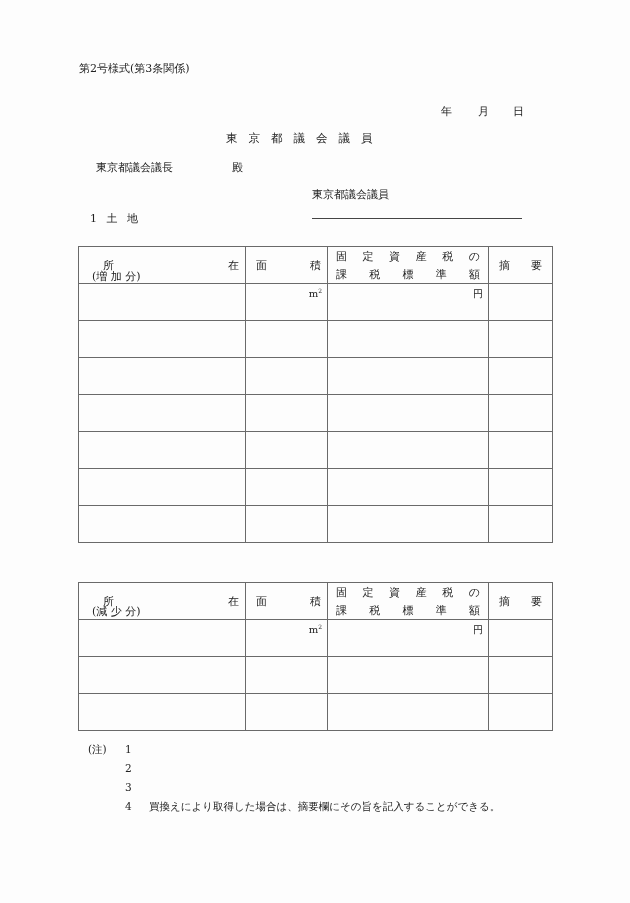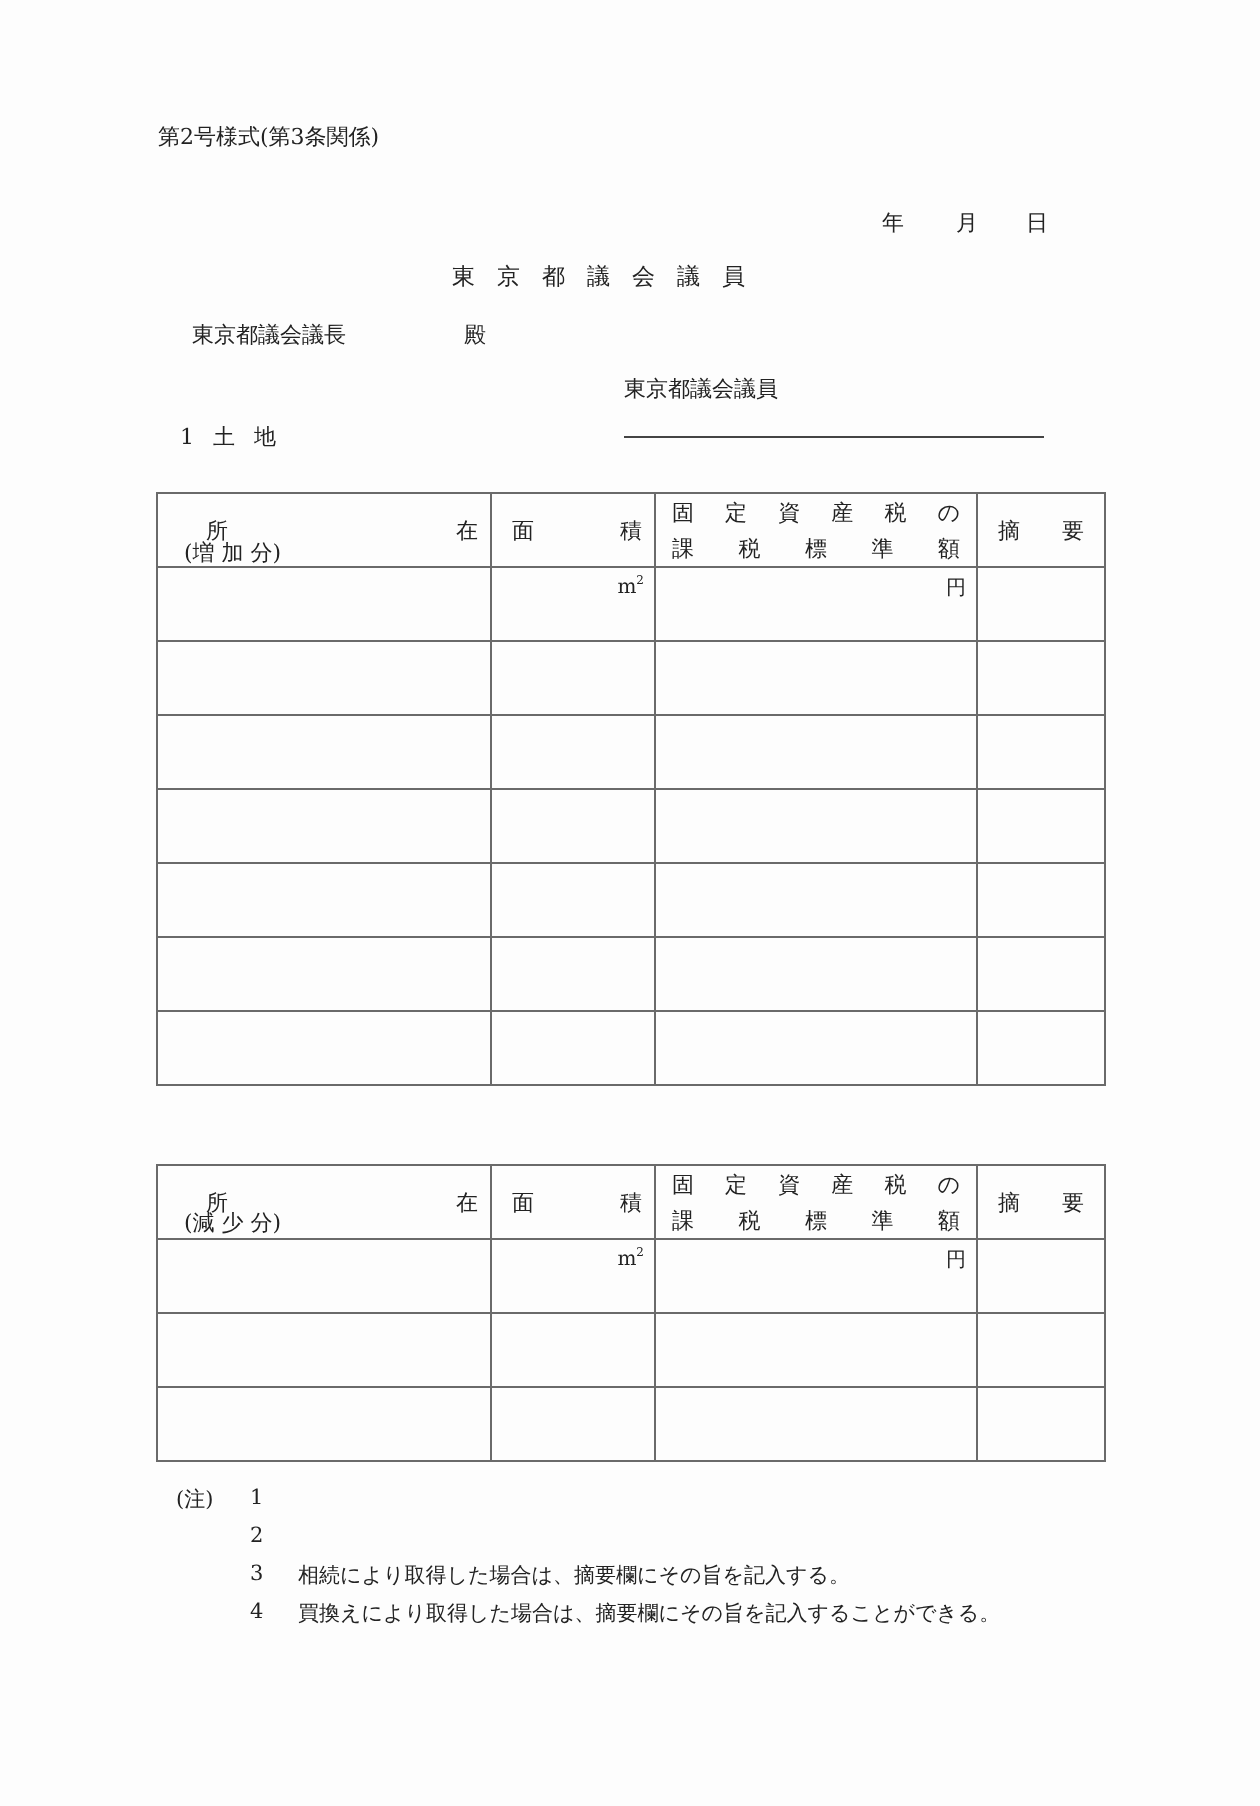--- a/index.html
+++ b/index.html
@@ -246,20 +246,19 @@
       <span class="lab">(注)</span>
       <span class="num">1</span>
     </div>
   <div class="line">
       <span class="lab"></span>
       <span class="num">2</span>
     </div>
   <div class="line">
       <span class="lab"></span>
       <span class="num">3</span>
-      <span>相続により取得した場合は、摘要欄にその旨を記入する。</span>
     </div>
   <div class="line">
       <span class="lab"></span>
       <span class="num">4</span>
       <span>買換えにより取得した場合は、摘要欄にその旨を記入することができる。</span>
     </div>
 </div>
 
 </body></html>

